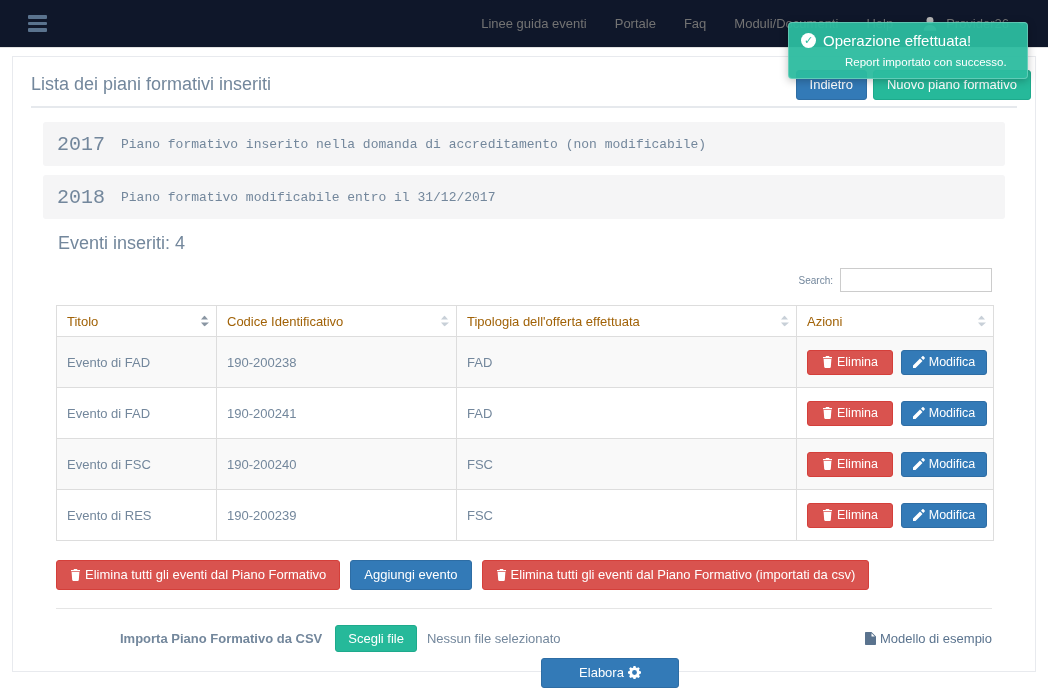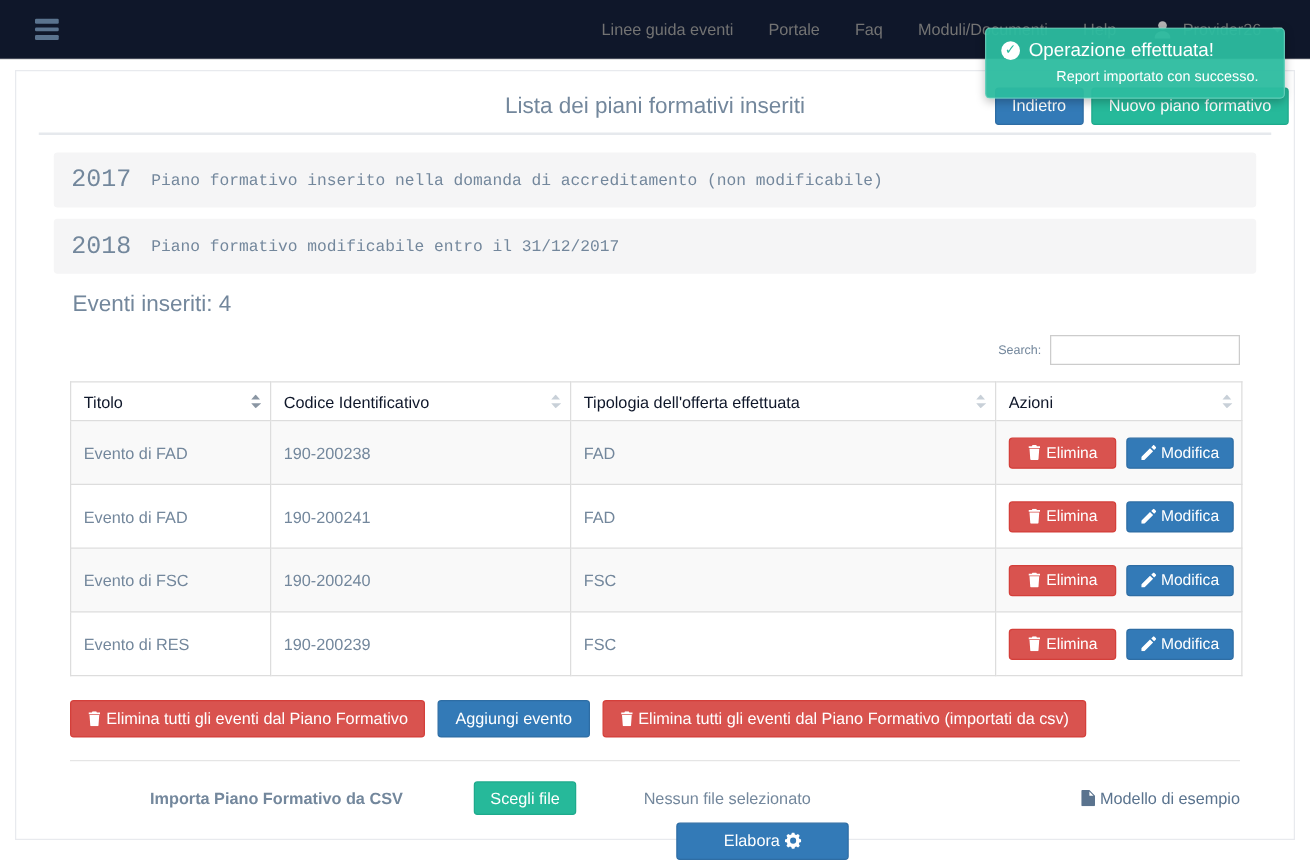--- a/index.html
+++ b/index.html
@@ -66,21 +66,21 @@
     margin: 8px 12px 0;
     height: 616px;
     background: #fff;
     border: 1px solid #e8eaee;
   }
   .panel-header {
     margin: 0 18px;
     padding: 17px 0 11px;
     border-bottom: 2px solid #E6E9ED;
   }
-  .page-title { font-size: 18px; font-weight: 400; color: #73879C; text-align: center; }
+  .page-title { font-size: 18px; font-weight: 400; color: #73879C; }
   .header-buttons {
     position: absolute; top: 13px; right: 4px;
     display: flex; gap: 6px; z-index: 5;
   }
 
   
   .btn {
     display: inline-flex; align-items: center; justify-content: center;
     gap: 4px; border-radius: 3px; font-size: 13px; color: #fff;
     padding: 6px 13px; border: 1px solid transparent; cursor: pointer;
@@ -115,21 +115,21 @@
     border: 1px solid #ccc; background: #fff;
     font-size: 13px; padding: 2px 6px; font-family: inherit;
   }
 
   
   table.events-table {
     width: 100%; border-collapse: collapse; table-layout: fixed;
     font-size: 13px; color: #73879C;
   }
   .events-table th {
-    text-align: left; font-weight: 400; color: #0f172a;
+    text-align: left; font-weight: 400; color: #a16207;
     padding: 7px 24px 7px 10px; border: 1px solid #ddd;
     position: relative; height: 31px;
   }
   .events-table td {
     border: 1px solid #ddd; padding: 8px 10px; height: 51px;
     vertical-align: middle;
   }
   .events-table tbody tr:nth-child(odd) { background: #f9f9f9; }
   .col-titolo { width: 160px; }
   .col-codice { width: 240px; }
@@ -137,21 +137,21 @@
   .col-azioni { width: 197px; }
   .sort-icon { position: absolute; right: 7px; top: 50%; transform: translateY(-50%); }
   .row-actions { display: flex; gap: 8px; }
   .row-actions .btn { min-width: 86px; }
 
   
   .bottom-buttons { display: flex; gap: 10px; margin-top: 19px; }
   .divider { border: none; border-top: 1px solid #e5e5e5; margin: 18px 0 16px; }
 
   
-  .import-row { display: flex; align-items: center; font-size: 13px; gap: 44px; }
+  .import-row { display: flex; align-items: center; font-size: 13px; }
   .import-label { font-weight: bold; margin-left: 64px; color: #73879C; }
   .choose-btn { margin-left: 13px; padding: 5px 12px; }
   .file-status { margin-left: 10px; color: #73879C; }
   .template-link {
     margin-left: auto; display: inline-flex; align-items: center; gap: 4px;
     color: #5A738E; cursor: pointer; text-decoration: none;
   }
   .process-row { margin-top: 6px; text-align: center; }
   .process-row .btn { min-width: 138px; transform: translateX(86px); }
 

